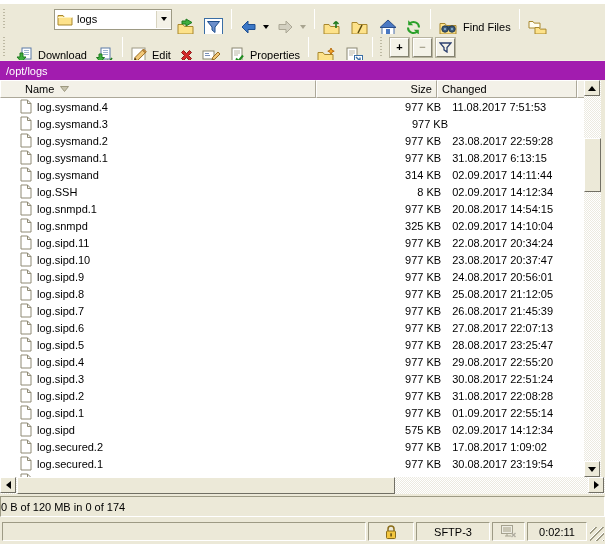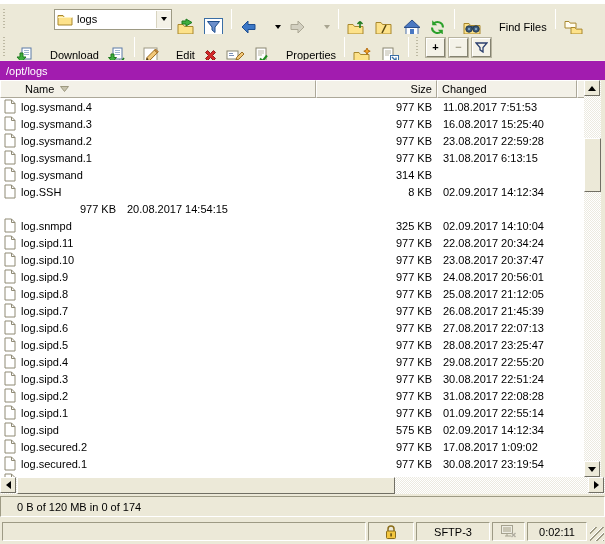--- a/index.html
+++ b/index.html
@@ -10,21 +10,21 @@
   .top-strip { position:absolute; top:0; left:0; width:605px; height:4px; background:#FFFFFF; }
 
   
   .toolbar { position:absolute; left:0; width:605px; display:flex; align-items:center; background:#ECE9D8; }
   .tb1 { top:4px; height:30px; }
   .tb2 { top:34px; height:26px; }
   .grip { width:4px; height:20px; margin:0 4px 0 3px;
           background:repeating-linear-gradient(180deg,#BDB9A3 0 1px,transparent 1px 3px);
           background-size:2px 100%; background-repeat:repeat-y; }
   .sep { width:1px; height:20px; background:#C9C5B0; border-right:1px solid #FFFFFF; margin:0 4px; }
-  .tbtn { display:flex; align-items:center; gap:16px; padding:2px 3px; border:1px solid transparent;margin-top:16px; }
+  .tbtn { display:flex; align-items:center; gap:4px; padding:2px 3px; border:1px solid transparent;margin-top:16px; }
   .tbtn svg { display:block; }
   .tbtn .lbl { white-space:nowrap; }
   .caret { width:0; height:0; border-left:3px solid transparent; border-right:3px solid transparent;
            border-top:4px solid #000; margin-left:2px; }
   .caret.dis { border-top-color:#A8A490; }
 
   .combo { display:flex; align-items:center; width:118px; height:21px; background:#FFFFFF;
            border:1px solid #9D9A84; padding-left:2px;margin-left:43px; }
   .combo .val { flex:1; padding-left:4px; }
   .combo .drop { width:15px; height:17px; display:flex; align-items:center; justify-content:center;
@@ -47,21 +47,21 @@
   .hcell { background:#F3F1E8; border:1px solid; border-color:#FFFFFF #ACA899 #ACA899 #FFFFFF;
            display:flex; align-items:center; padding:0 4px; height:18px; }
   .h-name { width:316px;padding-left:24px; }
   .h-size { width:121px; justify-content:flex-end; }
   .h-changed { width:140px; }
   .h-fill { flex:1; }
   .sortglyph { margin-left:6px; }
 
   .list { position:absolute; top:18px; left:0; width:584px; height:379px; overflow:hidden; background:#FFFFFF; }
   .row { display:flex; height:17px; align-items:center; }
-  .c-name { width:316px; display:flex; align-items:center; gap:5px; padding-left:4px; overflow:hidden; }
+  .c-name { width:316px; display:flex; align-items:center; gap:5px; padding-left:4px; overflow:hidden;margin-left:16px; }
   .c-size { width:121px; text-align:right; padding-right:5px; }
   .c-changed { width:140px; padding-left:6px; white-space:nowrap; }
 
   
   .vscroll { position:absolute; top:0; left:584px; width:17px; height:397px;
              background:repeating-conic-gradient(#FFFFFF 0% 25%, #ECEAE0 0% 50%) 0 0 / 2px 2px; }
   .hscroll { position:absolute; top:397px; left:0; width:605px; height:17px;
              background:repeating-conic-gradient(#FFFFFF 0% 25%, #ECEAE0 0% 50%) 0 0 / 2px 2px; }
   .sbtn { position:absolute; width:16px; height:16px; background:#ECE9D8;
           border:1px solid #716F64; border-top-color:#FFFFFF; border-left-color:#FFFFFF;
@@ -71,21 +71,21 @@
   .tri { width:0; height:0; }
   .tri.up { border-left:4px solid transparent; border-right:4px solid transparent; border-bottom:5px solid #000; }
   .tri.down { border-left:4px solid transparent; border-right:4px solid transparent; border-top:5px solid #000; }
   .tri.left { border-top:4px solid transparent; border-bottom:4px solid transparent; border-right:5px solid #000; }
   .tri.right { border-top:4px solid transparent; border-bottom:4px solid transparent; border-left:5px solid #000; }
   .panel-gap { position:absolute; top:0; left:601px; width:4px; height:397px; background:#ECE9D8; }
 
   
   .statusrow { position:absolute; top:496px; left:0; width:605px; height:21px; background:#ECE9D8;
                border:1px solid; border-color:#9D9A84 #FFFFFF #FFFFFF #9D9A84;
-               display:flex; align-items:center; padding-left:16px; }
+               display:flex; align-items:center; padding-left:0; }
   .bottombar { position:absolute; top:519px; left:0; width:605px; height:25px; background:#ECE9D8; }
   .bfield { position:absolute; top:3px; height:19px; border:1px solid; border-color:#9D9A84 #FFFFFF #FFFFFF #9D9A84;
             display:flex; align-items:center; justify-content:center; }
   .rgrip { position:absolute; right:1px; top:8px; width:14px; height:14px;
            background:repeating-linear-gradient(135deg, transparent 0 3px, #FFFFFF 3px 4px, #9D9A84 4px 5px); }
 </style>
 </head>
 <body>
 
 <div class="app">
@@ -309,21 +309,20 @@
 
         <div class="row">
           <span class="c-name">
             <svg width="12" height="15" viewBox="0 0 12 15">
               <path d="M1 1h6.5L11 4.5V14H1z" fill="#FFFFFF" stroke="#8F8A75"></path>
               <path d="M7.5 1v3.5H11" fill="none" stroke="#8F8A75"></path>
             </svg>
             <span>log.sysmand.3</span>
           </span>
           <span class="c-size">977 KB</span>
-          <span class="c-changed">16.08.2017 15:25:40</span>
         </div>
 
         <div class="row">
           <span class="c-name">
             <svg width="12" height="15" viewBox="0 0 12 15">
               <path d="M1 1h6.5L11 4.5V14H1z" fill="#FFFFFF" stroke="#8F8A75"></path>
               <path d="M7.5 1v3.5H11" fill="none" stroke="#8F8A75"></path>
             </svg>
             <span>log.sysmand.2</span>
           </span>
@@ -345,35 +344,43 @@
 
         <div class="row">
           <span class="c-name">
             <svg width="12" height="15" viewBox="0 0 12 15">
               <path d="M1 1h6.5L11 4.5V14H1z" fill="#FFFFFF" stroke="#8F8A75"></path>
               <path d="M7.5 1v3.5H11" fill="none" stroke="#8F8A75"></path>
             </svg>
             <span>log.sysmand</span>
           </span>
           <span class="c-size">314 KB</span>
+          <span class="c-changed">02.09.2017 14:11:44</span>
         </div>
 
         <div class="row">
           <span class="c-name">
             <svg width="12" height="15" viewBox="0 0 12 15">
               <path d="M1 1h6.5L11 4.5V14H1z" fill="#FFFFFF" stroke="#8F8A75"></path>
               <path d="M7.5 1v3.5H11" fill="none" stroke="#8F8A75"></path>
             </svg>
             <span>log.SSH</span>
           </span>
           <span class="c-size">8 KB</span>
           <span class="c-changed">02.09.2017 14:12:34</span>
         </div>
 
         <div class="row">
+          <span class="c-name">
+            <svg width="12" height="15" viewBox="0 0 12 15">
+              <path d="M1 1h6.5L11 4.5V14H1z" fill="#FFFFFF" stroke="#8F8A75"></path>
+              <path d="M7.5 1v3.5H11" fill="none" stroke="#8F8A75"></path>
+            </svg>
+            <span>log.snmpd.1</span>
+          </span>
           <span class="c-size">977 KB</span>
           <span class="c-changed">20.08.2017 14:54:15</span>
         </div>
 
         <div class="row">
           <span class="c-name">
             <svg width="12" height="15" viewBox="0 0 12 15">
               <path d="M1 1h6.5L11 4.5V14H1z" fill="#FFFFFF" stroke="#8F8A75"></path>
               <path d="M7.5 1v3.5H11" fill="none" stroke="#8F8A75"></path>
             </svg>

